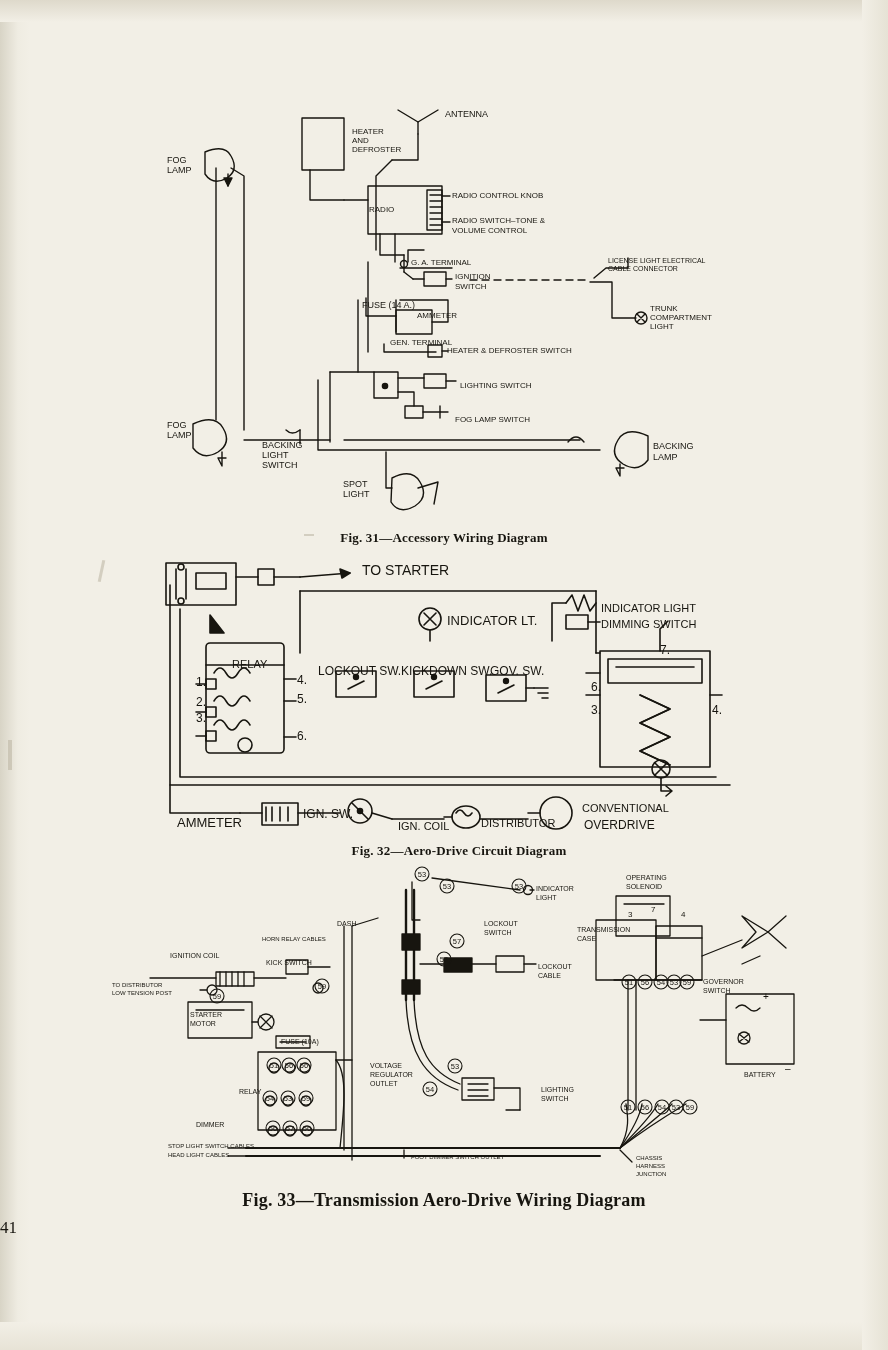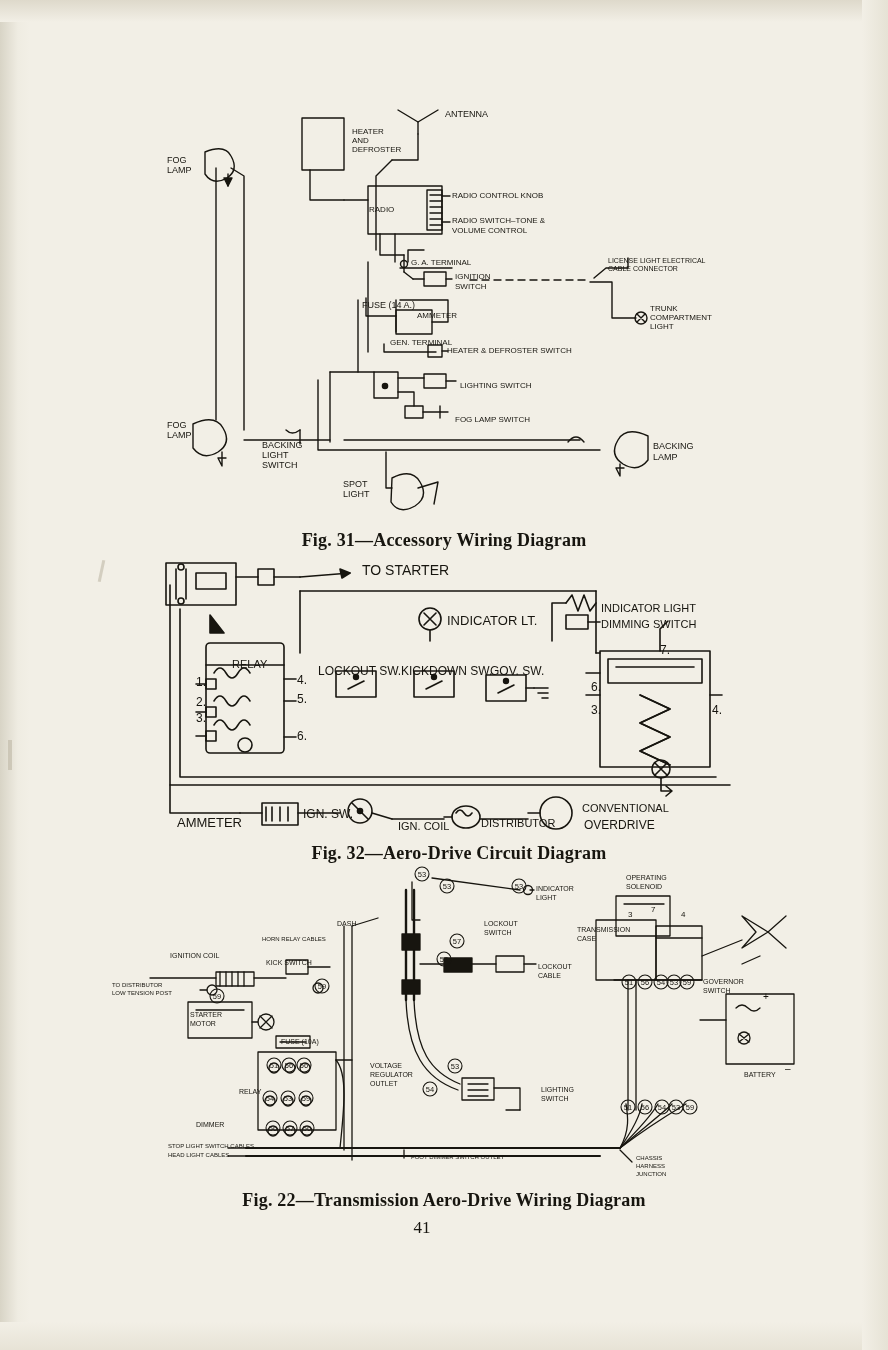--- a/index.html
+++ b/index.html
@@ -53,30 +53,30 @@
   .figure-wrap {
     position: absolute;
   }
   svg { display: block; }
   .cap {
     position: absolute;
     width: 100%;
     text-align: center;
     font-family: "Liberation Serif", serif;
     font-weight: bold;
-    font-size: 18px;
+    font-size: 13px;
     color: #17150f;
     letter-spacing: 0.2px;
   }
   #page-number {
     position: absolute;
     left: 0;
     top: 1218px;
     width: 844px;
-    text-align: center;
+    text-align: left;
     font-family: "Liberation Serif", serif;
     font-size: 17px;
     color: #17150f;
   }
   .mark {
     position: absolute;
     background: #b9b2a0;
     opacity: .55;
   }
 </style>
@@ -366,21 +366,21 @@
 
     <path d="M620 288 C630 270, 628 256, 626 244"></path>
     <path d="M620 288 C634 268, 640 256, 642 244"></path>
     <path d="M620 288 C640 268, 652 254, 658 244"></path>
     <path d="M620 288 C646 266, 664 252, 672 244"></path>
     <path d="M620 288 C652 264, 676 250, 686 244"></path>
     <path d="M620 290 L632 302"></path>
   </g>
 </svg>
 </div>
-<div class="cap" style="left:0;top:1190px;font-size:18px;">Fig. 22—Transmission Aero-Drive Wiring Diagram</div>
+<div class="cap" style="left:0;top:1190px;font-size:18px;">Fig. 33—Transmission Aero-Drive Wiring Diagram</div>
 
 <div id="page-number">41</div>
 
 <svg id="text-layer" width="888" height="1350" style="position:absolute;left:0;top:0;pointer-events:none;">
     <text x="445" y="117" font-size="9" fill="#17150f" font-family="&quot;Liberation Sans&quot;, sans-serif" text-anchor="start">ANTENNA</text>
     <text x="352" y="134" font-size="8" fill="#17150f" font-family="&quot;Liberation Sans&quot;, sans-serif" text-anchor="start">HEATER</text>
     <text x="352" y="143" font-size="8" fill="#17150f" font-family="&quot;Liberation Sans&quot;, sans-serif" text-anchor="start">AND</text>
     <text x="352" y="152" font-size="8" fill="#17150f" font-family="&quot;Liberation Sans&quot;, sans-serif" text-anchor="start">DEFROSTER</text>
     <text x="167" y="163" font-size="9" fill="#17150f" font-family="&quot;Liberation Sans&quot;, sans-serif" text-anchor="start">FOG</text>
     <text x="167" y="173" font-size="9" fill="#17150f" font-family="&quot;Liberation Sans&quot;, sans-serif" text-anchor="start">LAMP</text>

